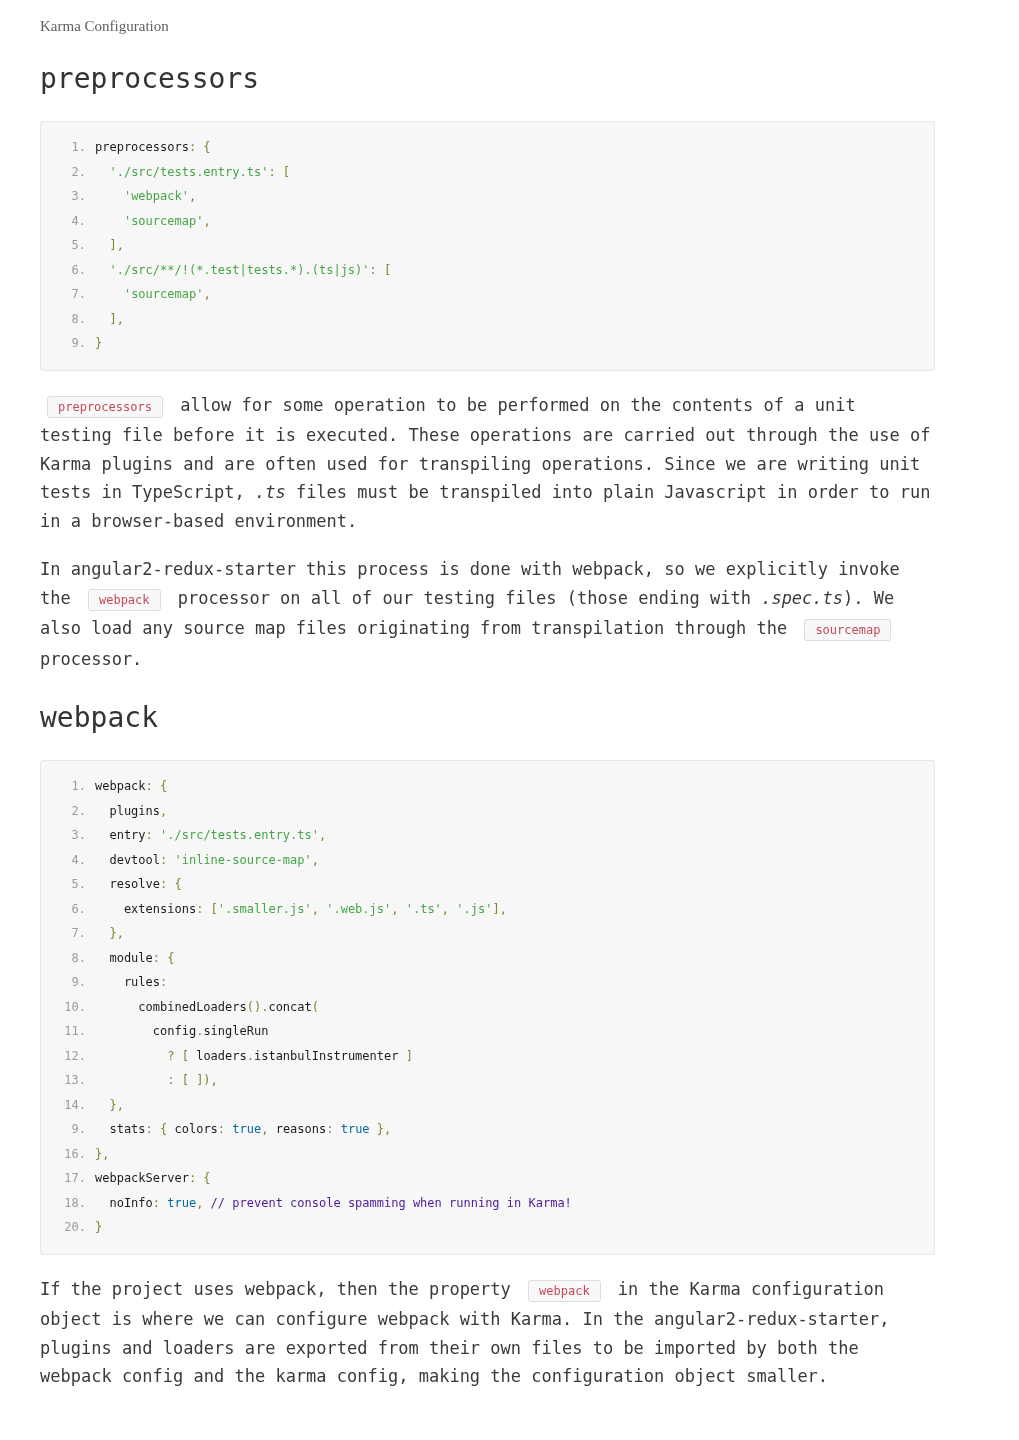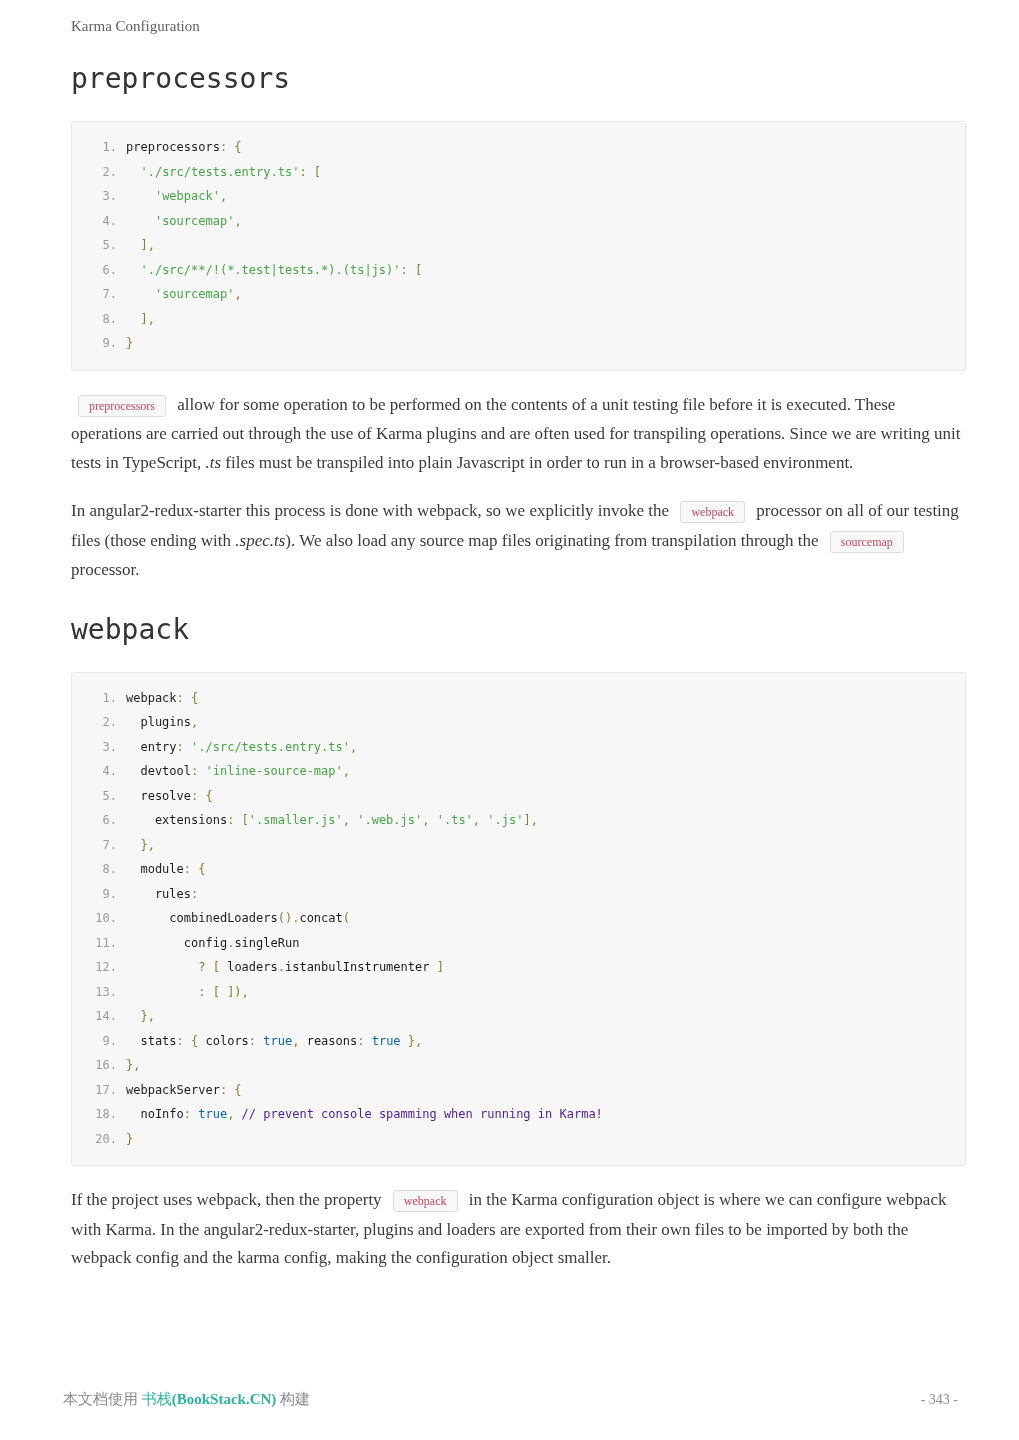--- a/index.html
+++ b/index.html
@@ -1,21 +1,21 @@
 <!DOCTYPE html>
 <html><head>
 <meta charset="utf-8">
 <style>
   * { box-sizing: border-box; }
   html,body { margin:0; padding:0; }
   body {
     width:1019px; height:1440px; background:#ffffff; position:relative;
     font-family:"DejaVu Sans Mono", monospace; color:#3a3a3a; overflow:hidden;
   }
-  .page { padding:16px 61px 0 71px; width:1019px; }
+  .page { padding:16px 61px 0 40px; width:1019px; }
 
   .breadcrumb {
     font-family:"Liberation Serif", serif;
     font-size:15px; line-height:20px; color:#606060;
   }
 
   h1.section-title {
     font-family:"DejaVu Sans Mono", monospace;
     font-size:28px; font-weight:400; color:#333333;
     line-height:34px; margin:26px 0 0 0;
@@ -34,21 +34,21 @@
   }
   .src { white-space:pre; }
   .tok-pln { color:#1c1c1c; }
   .tok-str { color:#46a546; }
   .tok-pun { color:#82822f; }
   .tok-kwd { color:#0369a1; }
   .tok-com { color:#4c1d95; }
 
   p.body-para {
     width:895px; font-size:17px; line-height:28.5px;
-    margin:20px 10px 0 0; color:#3a3a3a;font-family:Liberation Serif, serif;
+    margin:20px 10px 0 0; color:#3a3a3a;
   }
   .inline-code {
     font-size:12px; color:#c2485c; background:#f8f8f8;
     border:1px solid #dddddd; border-radius:3px;
     padding:3px 10px; margin:0 7px; white-space:nowrap;
   }
   em { font-style:italic; }
 
   .footer {
     position:absolute; left:63px; right:61px; top:1390px;
@@ -187,20 +187,14 @@
         <span class="src"><span class="tok-pln">  noInfo</span><span class="tok-pun">: </span><span class="tok-kwd">true</span><span class="tok-pun">, </span><span class="tok-com">// prevent console spamming when running in Karma!</span></span>
       </div>
       <div class="line">
         <span class="num">20.</span>
         <span class="src"><span class="tok-pun">}</span></span>
       </div>
     </div>
 
   <p class="body-para"><span>If the project uses webpack, then the property </span><span class="inline-code">webpack</span><span> in the Karma configuration object is where we can configure webpack with Karma. In the angular2-redux-starter, plugins and loaders are exported from their own files to be imported by both the webpack config and the karma config, making the configuration object smaller.</span></p>
 
-  <div class="footer">
-    <div class="footer-left">
-      <span>本文档使用 </span><a class="brand" href="#"><span>书栈</span><b>(BookStack.CN)</b></a><span> 构建</span>
-    </div>
-    <div class="page-num">- 343 -</div>
-  </div>
 
 </div>
 
 </body></html>

